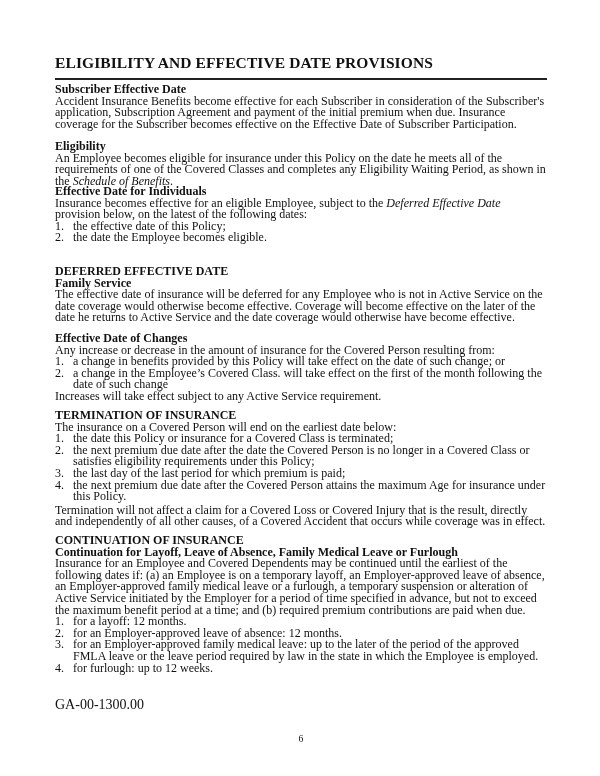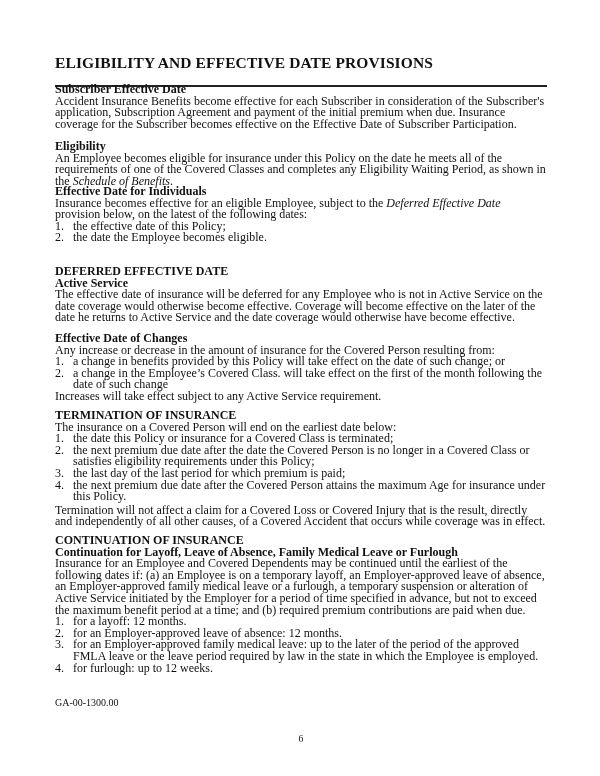--- a/index.html
+++ b/index.html
@@ -1,27 +1,27 @@
 <!DOCTYPE html>
 <html><head>
   <meta charset="utf-8">
   <style>
     html, body { margin: 0; padding: 0; background: #ffffff; }
     body { width: 600px; height: 776px; position: relative; overflow: hidden;
       font-family: "Liberation Serif", "DejaVu Serif", serif; color: #111; }
     .page { position: absolute; left: 55px; top: 0; width: 492px; }
     .title { position: absolute; left: 0; top: 55px; width: 492px;
       font-size: 15.5px; font-weight: bold; letter-spacing: 0.1px;
-      border-bottom: 2px solid #222; padding-bottom: 14px; line-height: 16px; white-space: nowrap; }
+      border-bottom: 2px solid #222; padding-bottom: 7px; line-height: 16px; white-space: nowrap; }
     .block { position: absolute; left: 0; width: 492px; font-size: 12px; line-height: 11.6px; }
     .h { font-weight: bold; }
     p { margin: 0; }
     .li { position: relative; padding-left: 18px; }
     .li .num { position: absolute; left: 0; top: 0; }
-    .footer-code { position: absolute; left: 0; top: 697px; font-size: 10px; }
+    .footer-code { position: absolute; left: 0; top: 697px; font-size: 14px; }
     .pagenum { position: absolute; left: 0; width: 492px; top: 733px; text-align: center; font-size: 9.6px; }
   </style>
 </head>
 <body>
 
 <div class="page">
   <div class="title">ELIGIBILITY AND EFFECTIVE DATE PROVISIONS</div>
 
   <div class="block" style="top:84px">
     <p class="h">Subscriber Effective Date</p>
@@ -35,21 +35,21 @@
 
   <div class="block" style="top:186px">
     <p class="h">Effective Date for Individuals</p>
     <p><span>Insurance becomes effective for an eligible Employee, subject to the </span><i>Deferred Effective Date</i><span> provision below, on the latest of the following dates:</span></p>
     <div class="li"><span class="num">1.</span><span>the effective date of this Policy;</span></div>
     <div class="li"><span class="num">2.</span><span>the date the Employee becomes eligible.</span></div>
   </div>
 
   <div class="block" style="top:266px">
     <p class="h">DEFERRED EFFECTIVE DATE</p>
-    <p class="h">Active Service</p>
+    <p class="h">Family Service</p>
     <p>The effective date of insurance will be deferred for any Employee who is not in Active Service on the date coverage would otherwise become effective.  Coverage will become effective on the later of the date he returns to Active Service and the date coverage would otherwise have become effective.</p>
   </div>
 
   <div class="block" style="top:333px">
     <p class="h">Effective Date of Changes</p>
     <p>Any increase or decrease in the amount of insurance for the Covered Person resulting from:</p>
     <div class="li"><span class="num">1.</span><span>a change in benefits provided by this Policy will take effect on the date of such change; or</span></div>
     <div class="li"><span class="num">2.</span><span>a change in the Employee’s Covered Class. will take effect on the first of the month following the date of such change</span></div>
     <p>Increases will take effect subject to any Active Service requirement.</p>
   </div>

